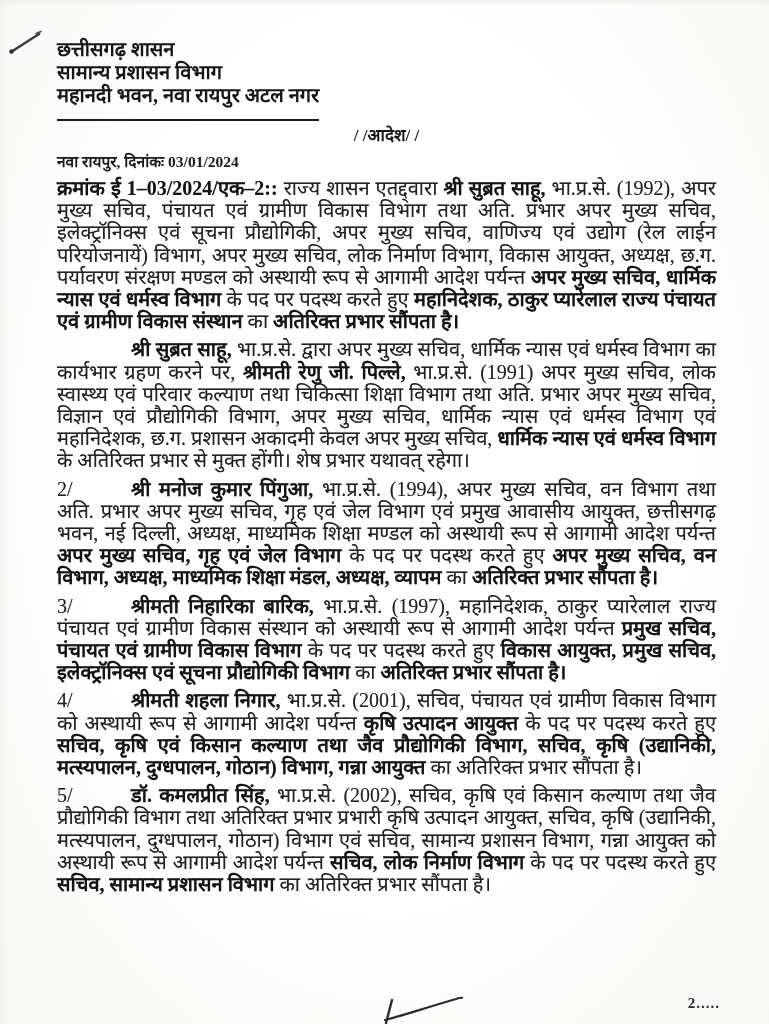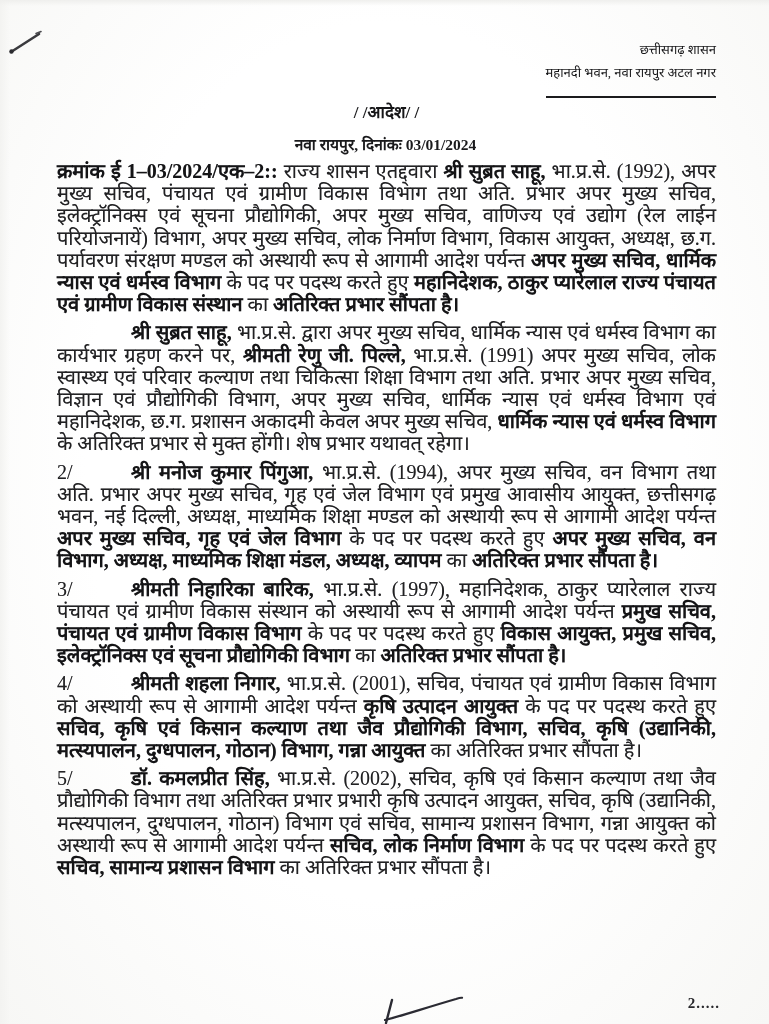--- a/index.html
+++ b/index.html
@@ -21,45 +21,45 @@
     font-family: "Liberation Serif", "DejaVu Serif", serif;
     color: #1d1d1f;
   }
   .content {
     position: absolute;
     left: 57px;
     right: 53px;
     top: 38px;
   }
   .hdr {
-    text-align: right;
-    font-weight: 400;
-    font-size: 13px;
+    text-align: left;
+    font-weight: 700;
+    font-size: 20px;
     line-height: 23px;
     color: #161618;
   }
   .hdr .addr-line {
     display: inline-block;
     border-bottom: 2px solid #1b1b1d;
     padding-bottom: 12px;
   }
   .order-title {
     text-align: center;
     font-weight: 700;
     font-size: 17px;
     line-height: 24px;
     margin-top: 3px;
     color: #161618;
   }
   .date-line {
-    text-align: center;
+    text-align: left;
     font-weight: 700;
     font-size: 15.5px;
     line-height: 22px;
-    margin-top: 9px;
+    margin-top: 3px;
     padding-right: 2px;
     color: #1a1a1c;
   }
   .body-text {
     margin-top: 4px;
   }
   .para {
     position: relative;
     margin: 0 0 6px 0;
     text-align: justify;
@@ -96,20 +96,21 @@
 </style>
 </head>
 <body>
 
 <div class="page">
 
   <div class="content">
 
     <div class="hdr">
       <div>छत्तीसगढ़ शासन</div>
+      <div>सामान्य प्रशासन विभाग</div>
       <div><span class="addr-line">महानदी भवन, नवा रायपुर अटल नगर</span></div>
     </div>
 
     <div class="order-title">/ /आदेश/ /</div>
 
     <div class="date-line">नवा रायपुर, दिनांकः 03/01/2024</div>
 
     <div class="body-text">
         <p class="para"><span class="b">क्रमांक ई 1–03/2024/एक–2:: </span><span>राज्य शासन एतद्द्वारा </span><span class="b">श्री सुब्रत साहू, </span><span>भा.प्र.से. (1992), अपर मुख्य सचिव, पंचायत एवं ग्रामीण विकास विभाग तथा अति. प्रभार अपर मुख्य सचिव, इलेक्ट्रॉनिक्स एवं सूचना प्रौद्योगिकी, अपर मुख्य सचिव, वाणिज्य एवं उद्योग (रेल लाईन परियोजनायें) विभाग, अपर मुख्य सचिव, लोक निर्माण विभाग, विकास आयुक्त, अध्यक्ष, छ.ग. पर्यावरण संरक्षण मण्डल को अस्थायी रूप से आगामी आदेश पर्यन्त </span><span class="b">अपर मुख्य सचिव, धार्मिक न्यास एवं धर्मस्व विभाग </span><span>के पद पर पदस्थ करते हुए </span><span class="b">महानिदेशक, ठाकुर प्यारेलाल राज्य पंचायत एवं ग्रामीण विकास संस्थान </span><span>का </span><span class="b">अतिरिक्त प्रभार सौंपता है।</span></p>
         <p class="para indent"><span class="b">श्री सुब्रत साहू, </span><span>भा.प्र.से. द्वारा अपर मुख्य सचिव, धार्मिक न्यास एवं धर्मस्व विभाग का कार्यभार ग्रहण करने पर, </span><span class="b">श्रीमती रेणु जी. पिल्ले, </span><span>भा.प्र.से. (1991) अपर मुख्य सचिव, लोक स्वास्थ्य एवं परिवार कल्याण तथा चिकित्सा शिक्षा विभाग तथा अति. प्रभार अपर मुख्य सचिव, विज्ञान एवं प्रौद्योगिकी विभाग, अपर मुख्य सचिव, धार्मिक न्यास एवं धर्मस्व विभाग एवं महानिदेशक, छ.ग. प्रशासन अकादमी केवल अपर मुख्य सचिव, </span><span class="b">धार्मिक न्यास एवं धर्मस्व विभाग </span><span>के अतिरिक्त प्रभार से मुक्त होंगी। शेष प्रभार यथावत् रहेगा।</span></p>

